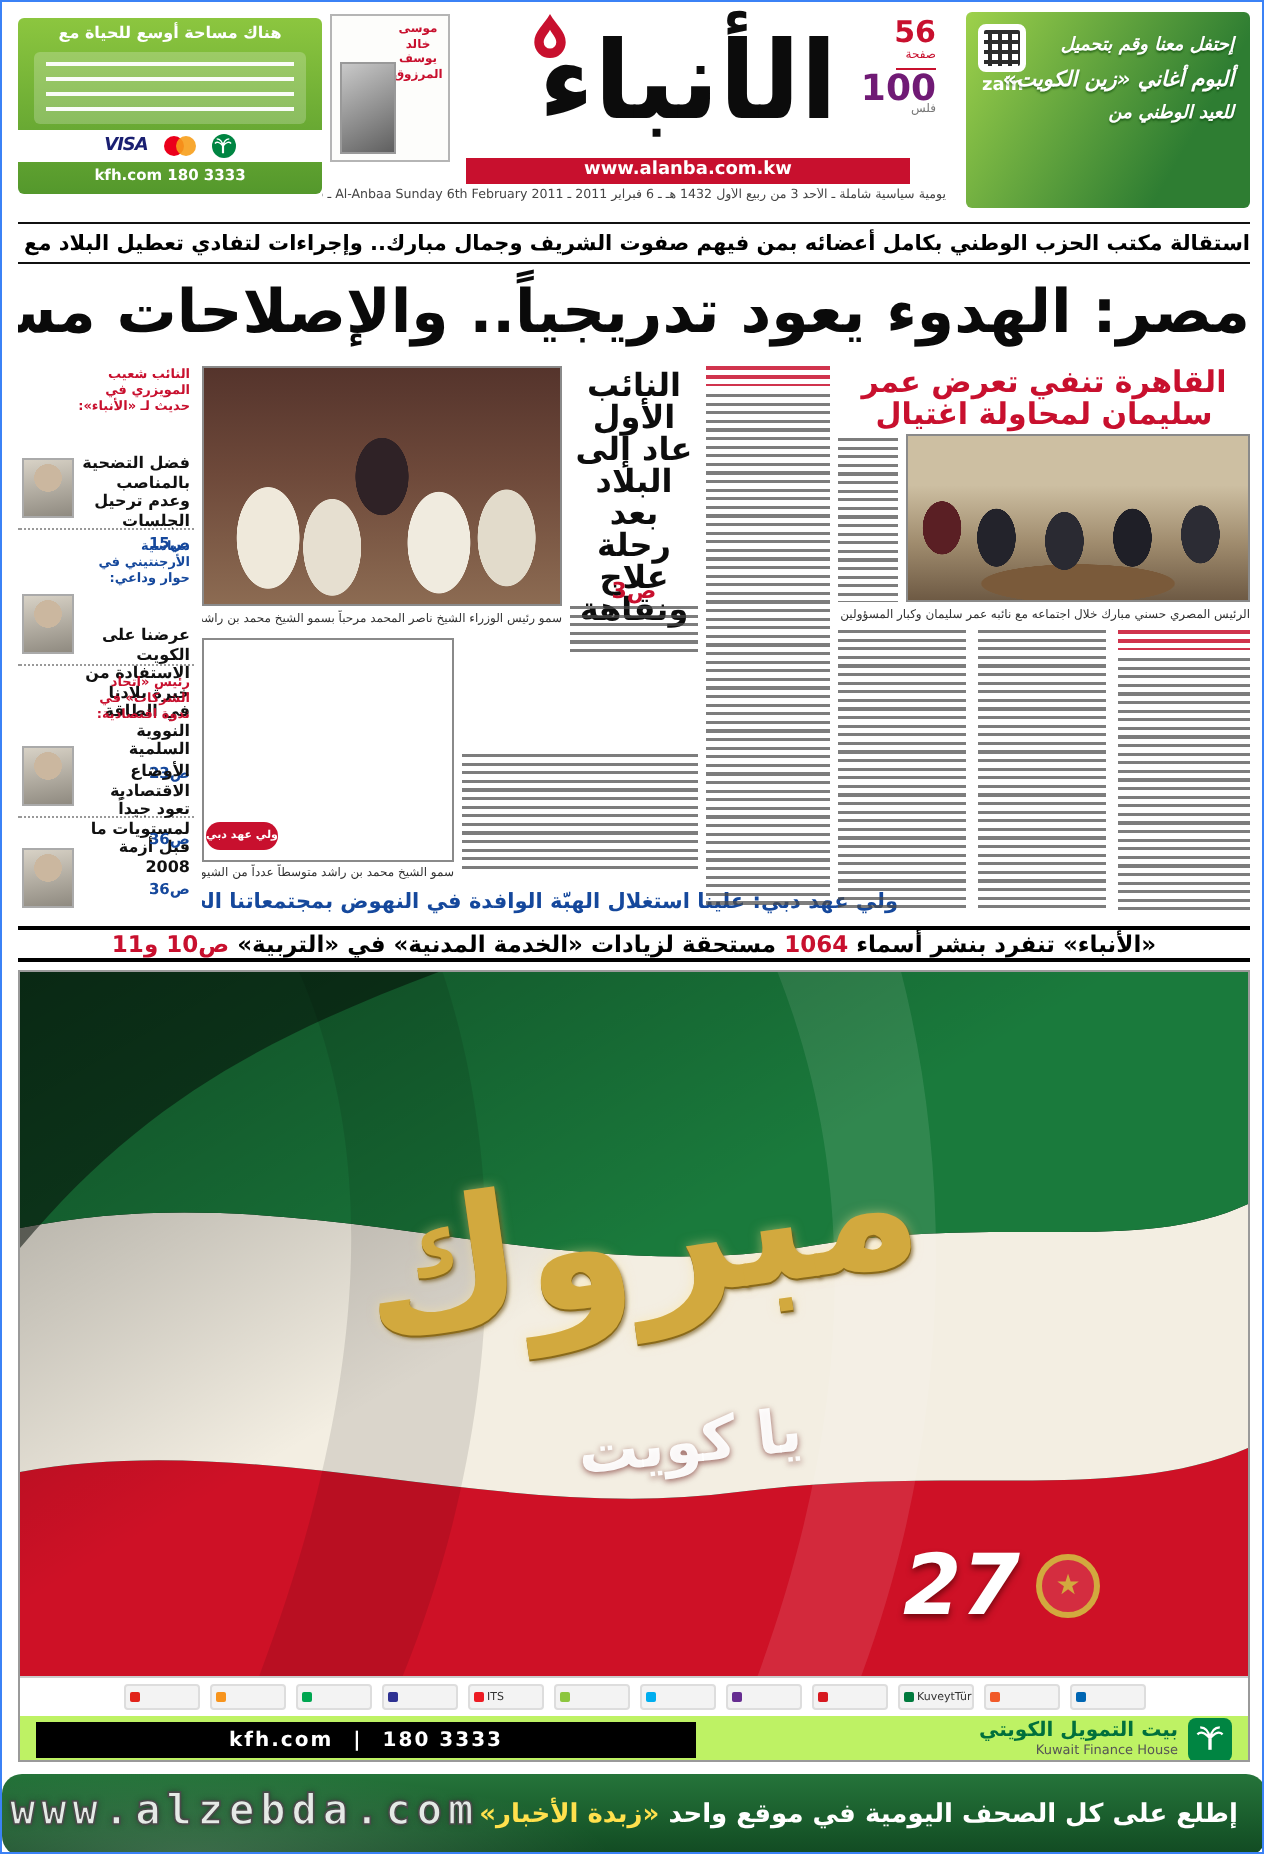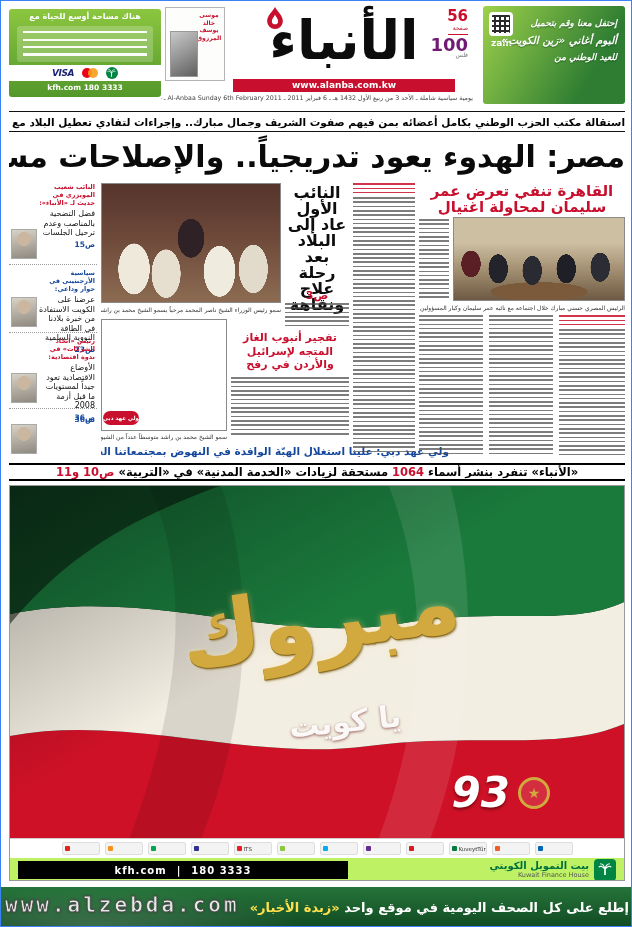--- a/index.html
+++ b/index.html
@@ -95,21 +95,21 @@
 
   
   .red-head { color:#c8102e; font-weight:bold; text-align:center; }
   .blue-head { color:#15489c; font-weight:bold; text-align:center; }
   .black-head { color:#0d0d0d; font-weight:bold; text-align:center; }
 
   
   .sb-item { position:absolute; left:8px; width:88px; border-bottom:1px dotted #999; padding:2px 2px 2px 30px; }
   .sb-kick { font-size:6.5px; font-weight:bold; color:#c8102e; line-height:8px; }
   .sb-kick.blue { color:#15489c; }
-  .sb-title { font-size:8px; font-weight:normal; color:#111; line-height:9.5px; margin-top:2px; }
+  .sb-title { font-size:8px; font-weight:bold; color:#111; line-height:9.5px; margin-top:20px; }
   .sb-page { font-size:7.5px; font-weight:bold; color:#15489c; margin-top:2px; }
 
   #exclusive { left:8px; top:462px; width:616px; height:18px; border-top:2px solid #000; border-bottom:2px solid #000;
                line-height:14px; font-size:11.5px; font-weight:bold; text-align:center; white-space:nowrap; overflow:hidden; }
   #exclusive .num, #exclusive .pg { color:#c8102e; }
 
   
   #flag-ad { left:8px; top:484px; width:616px; height:396px; border:1px solid #9a9a9a; overflow:hidden; background:#fff; }
   #flag-svg { position:absolute; left:0; top:0; width:614px; height:352px; display:block; }
   .greet { position:absolute; left:140px; top:82px; width:340px; text-align:center; font-size:88px; font-weight:bold;
@@ -132,21 +132,21 @@
   .kfh-logo { margin-left:auto; margin-right:8px; display:flex; align-items:center; gap:5px; direction:ltr; }
   .kfh-text { text-align:right; }
   .kfh-ar { font-size:10px; font-weight:bold; color:#00703c; line-height:10px; }
   .kfh-en { font-size:6.5px; color:#555; line-height:8px; }
   .kfh-emblem { width:22px; height:22px; border-radius:4px; background:#008542; display:flex; align-items:center; justify-content:center; }
 
   
   #footer-strip { left:0; top:886px; width:632px; height:41px;
                   background:radial-gradient(ellipse 300px 60px at 15% 100%, rgba(255,255,255,.18), transparent 70%),
                              linear-gradient(180deg,#25743a,#114a22);
-                  color:#fff; font-size:13px; font-weight:bold; line-height:41px; padding-right:4px; white-space:nowrap; overflow:hidden; }
+                  color:#fff; font-size:13px; font-weight:bold; line-height:41px; padding-right:14px; white-space:nowrap; overflow:hidden;border-radius:10px; }
   #footer-strip .brand { color:#ffe14d; }
   #watermark { left:4px; top:892px; width:360px; font-family:"DejaVu Sans Mono", monospace; font-size:21px; font-weight:bold;
                letter-spacing:3px; color:rgba(255,255,255,.88); -webkit-text-stroke:0.8px #4a4a4a;
                text-shadow:0 0 3px rgba(40,40,40,.7); direction:ltr; z-index:6; }
 </style>
 </head>
 <body>
 
 <div id="page">
 
@@ -237,21 +237,20 @@
   <div class="abs ph photo-group" style="left:100px;top:318px;width:126px;height:112px;"></div>
   <div class="abs" style="left:102px;top:410px;width:36px;height:14px;background:#c8102e;border-radius:7px;color:#fff;font-size:5.5px;font-weight:bold;line-height:14px;text-align:center;z-index:3;">ولي عهد دبي</div>
   <div class="abs cap" style="left:100px;top:431px;width:126px;">سمو الشيخ محمد بن راشد متوسطاً عدداً من الشيوخ خلال الاستقبال</div>
 
   <div class="abs blue-head nowrap" style="left:100px;top:442px;width:348px;font-size:10.5px;line-height:16px;">ولي عهد دبي: علينا استغلال الهبّة الوافدة في النهوض بمجتمعاتنا الخليجية</div>
 
   <div class="abs black-head" style="left:284px;top:184px;width:64px;font-size:16px;line-height:16px;">النائب الأول عاد إلى البلاد بعد رحلة علاج ونقاهة</div>
   <div class="abs red-head" style="left:284px;top:288px;width:64px;font-size:11px;">ص3</div>
   <div class="abs fake" style="left:284px;top:302px;width:64px;height:26px;"></div>
 
-  <div class="abs red-head" style="left:230px;top:330px;width:118px;font-size:11px;line-height:13.5px;">تفجير أنبوب الغاز المتجه لإسرائيل والأردن في رفح</div>
   <div class="abs fake" style="left:230px;top:376px;width:118px;height:58px;"></div>
 
   <div class="abs fake-red" style="left:352px;top:182px;width:62px;height:10px;"></div>
   <div class="abs fake" style="left:352px;top:196px;width:62px;height:258px;"></div>
 
   <div class="abs red-head" style="left:418px;top:182px;width:206px;font-size:15px;line-height:16px;">القاهرة تنفي تعرض عمر سليمان لمحاولة اغتيال</div>
   <div class="abs fake" style="left:418px;top:218px;width:30px;height:82px;"></div>
   <div class="abs ph photo-meeting" style="left:452px;top:216px;width:172px;height:84px;"></div>
   <div class="abs cap" style="left:418px;top:302px;width:206px;">الرئيس المصري حسني مبارك خلال اجتماعه مع نائبه عمر سليمان وكبار المسؤولين أمس (أ.ف.پ)</div>
   <div class="abs fake" style="left:418px;top:314px;width:64px;height:140px;"></div>
@@ -279,21 +278,21 @@
       <path d="M0 250 L0 128 C140 100 260 158 390 138 C490 120 560 142 616 116 L616 238 C550 266 470 246 360 260 C240 276 120 228 0 250 Z" fill="#f3eee2"></path>
       <path d="M0 128 L0 0 L616 0 L616 116 C560 142 490 120 390 138 C260 158 140 100 0 128 Z" fill="#1a7a3c"></path>
       <path d="M0 0 L210 0 C125 32 62 64 0 138 Z" fill="rgba(8,18,10,0.55)"></path>
       <path d="M140 0 C182 96 172 214 120 352 L192 352 C244 224 244 96 212 0 Z" fill="rgba(0,0,0,0.10)"></path>
       <path d="M380 0 C422 106 417 224 370 352 L422 352 C468 229 468 101 442 0 Z" fill="rgba(255,255,255,0.10)"></path>
       <rect width="616" height="352" fill="url(#shadeA)"></rect>
     </svg>
     <div class="greet">مبروك</div>
     <div class="greet-sub">يا كويت</div>
     <div class="anniv">
-      <span class="num58">93</span>
+      <span class="num58">27</span>
       <span class="emblem">★</span>
     </div>
 
     <div class="sponsors">
       <span class="sp">
           <i style="background:#e2231a;"></i>
           <span></span>
         </span>
       <span class="sp">
           <i style="background:#f7941d;"></i>

